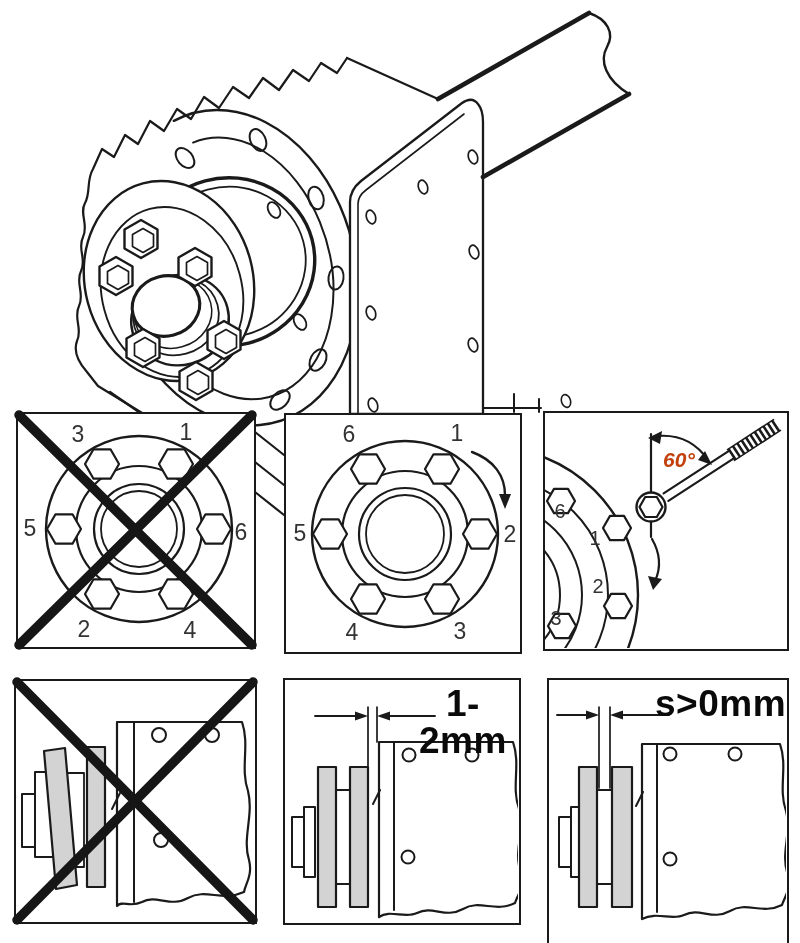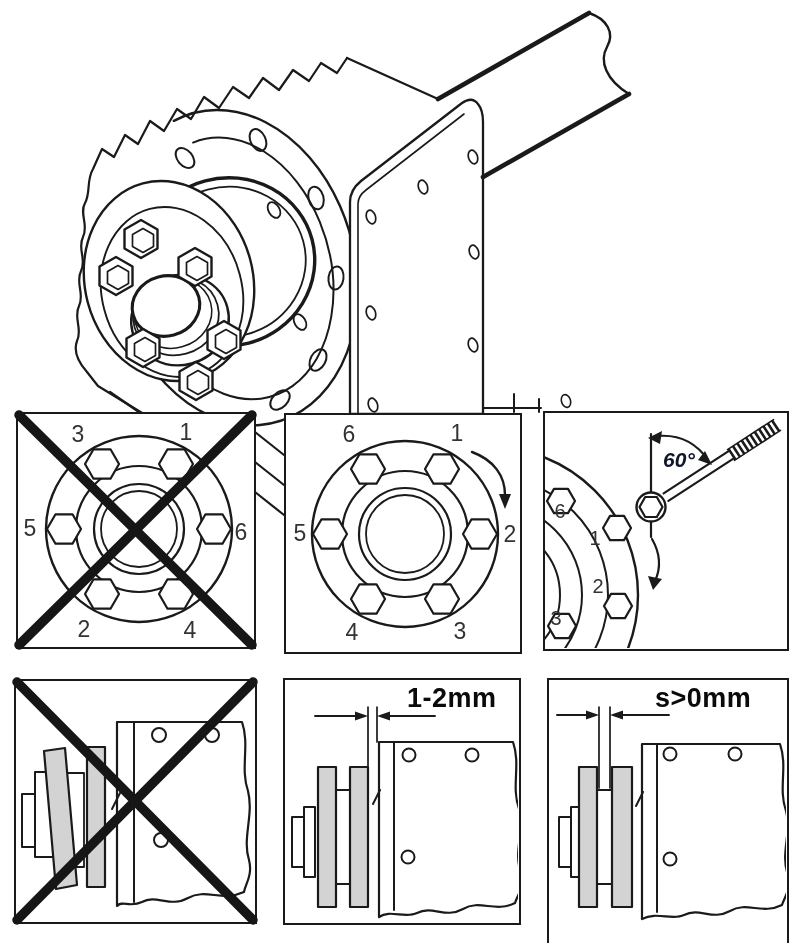--- a/index.html
+++ b/index.html
@@ -8,23 +8,23 @@
   .stage svg{display:block;}
   svg .ln{stroke:#1a1a1a;fill:none;stroke-linecap:round;stroke-linejoin:round;}
   svg .fw{fill:#ffffff;}
   svg .fg{fill:#d3d3d3;}
   svg .fb{fill:#1a1a1a;stroke:none;}
   .panel{position:absolute;background:#fff;border:2.5px solid #1a1a1a;box-sizing:border-box;}
   .panel > svg.fill{position:absolute;left:0;top:0;}
   .cross{position:absolute;left:-7px;top:-7px;pointer-events:none;}
   .num{position:absolute;transform:translate(-50%,-50%);font-size:23px;color:#333;line-height:1;}
   .numS{font-size:20px;}
-  .dimlabel{position:absolute;font-weight:bold;font-size:27px;color:#0a0a0a;line-height:1;letter-spacing:0.5px;}
+  .dimlabel{position:absolute;font-weight:bold;font-size:37px;color:#0a0a0a;line-height:1;letter-spacing:0.5px;text-align:center;}
   .angle{position:absolute;transform:translate(-50%,-50%);font-style:italic;font-weight:600;
-         font-size:21px;color:#0f172a;line-height:1;}
+         font-size:21px;color:#c2410c;line-height:1;}
   .mainart{position:absolute;left:0;top:0;}
 </style>
 </head>
 <body>
 
 <div class="stage">
 
   <svg width="0" height="0" style="position:absolute">
     <defs>
       <path id="hxL" d="M17,0 8.5,14.7 -8.5,14.7 -17,0 -8.5,-14.7 8.5,-14.7Z"></path>

